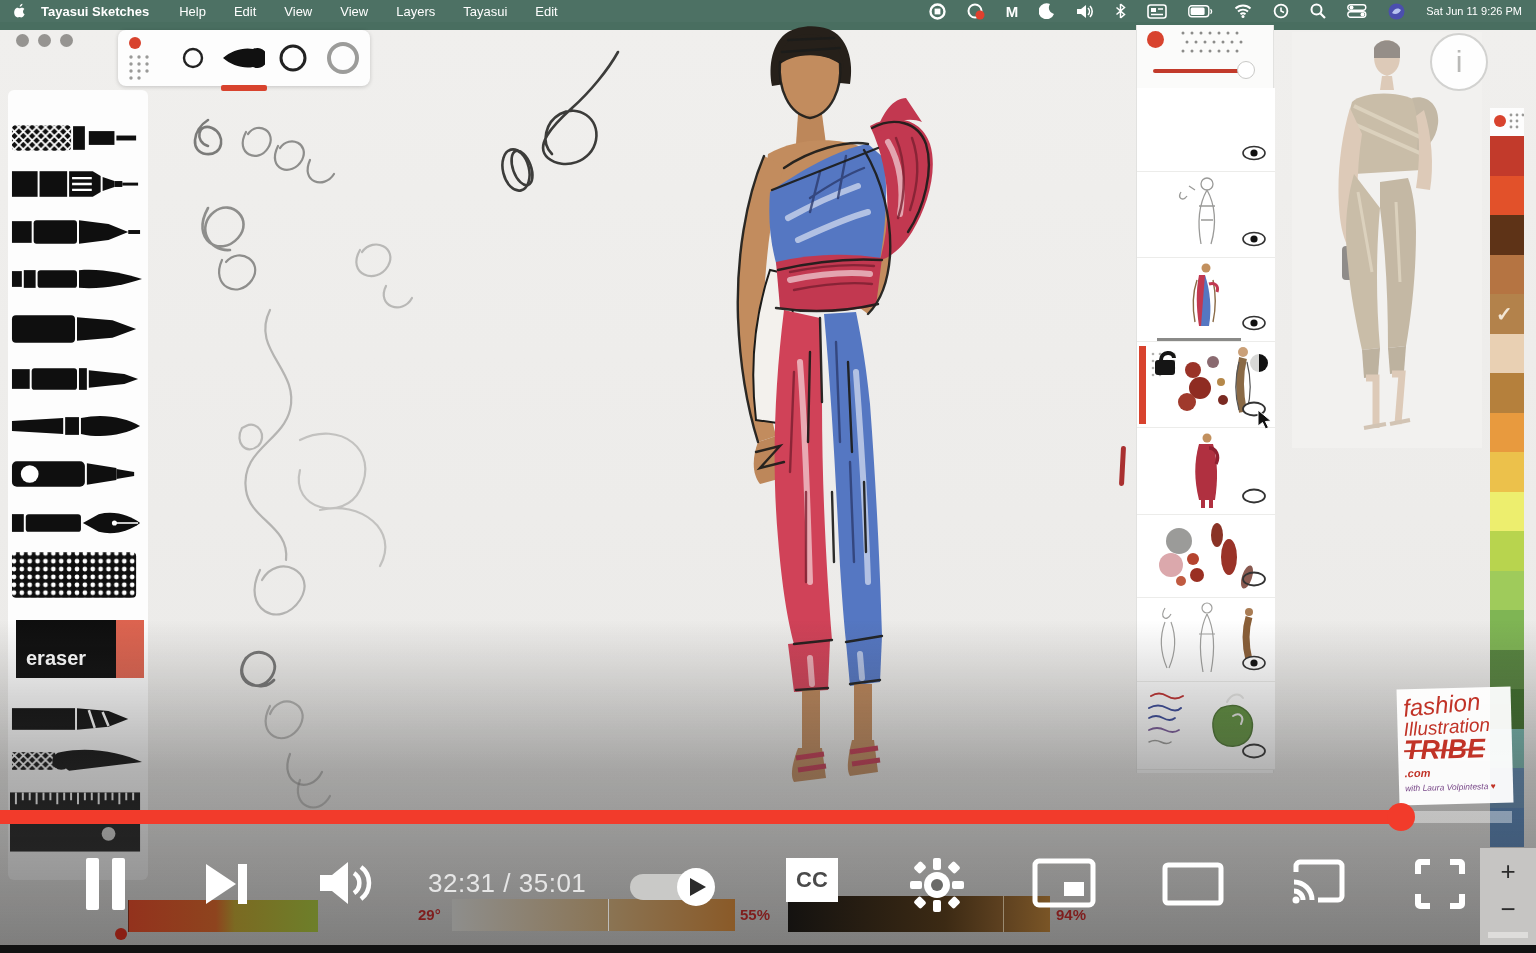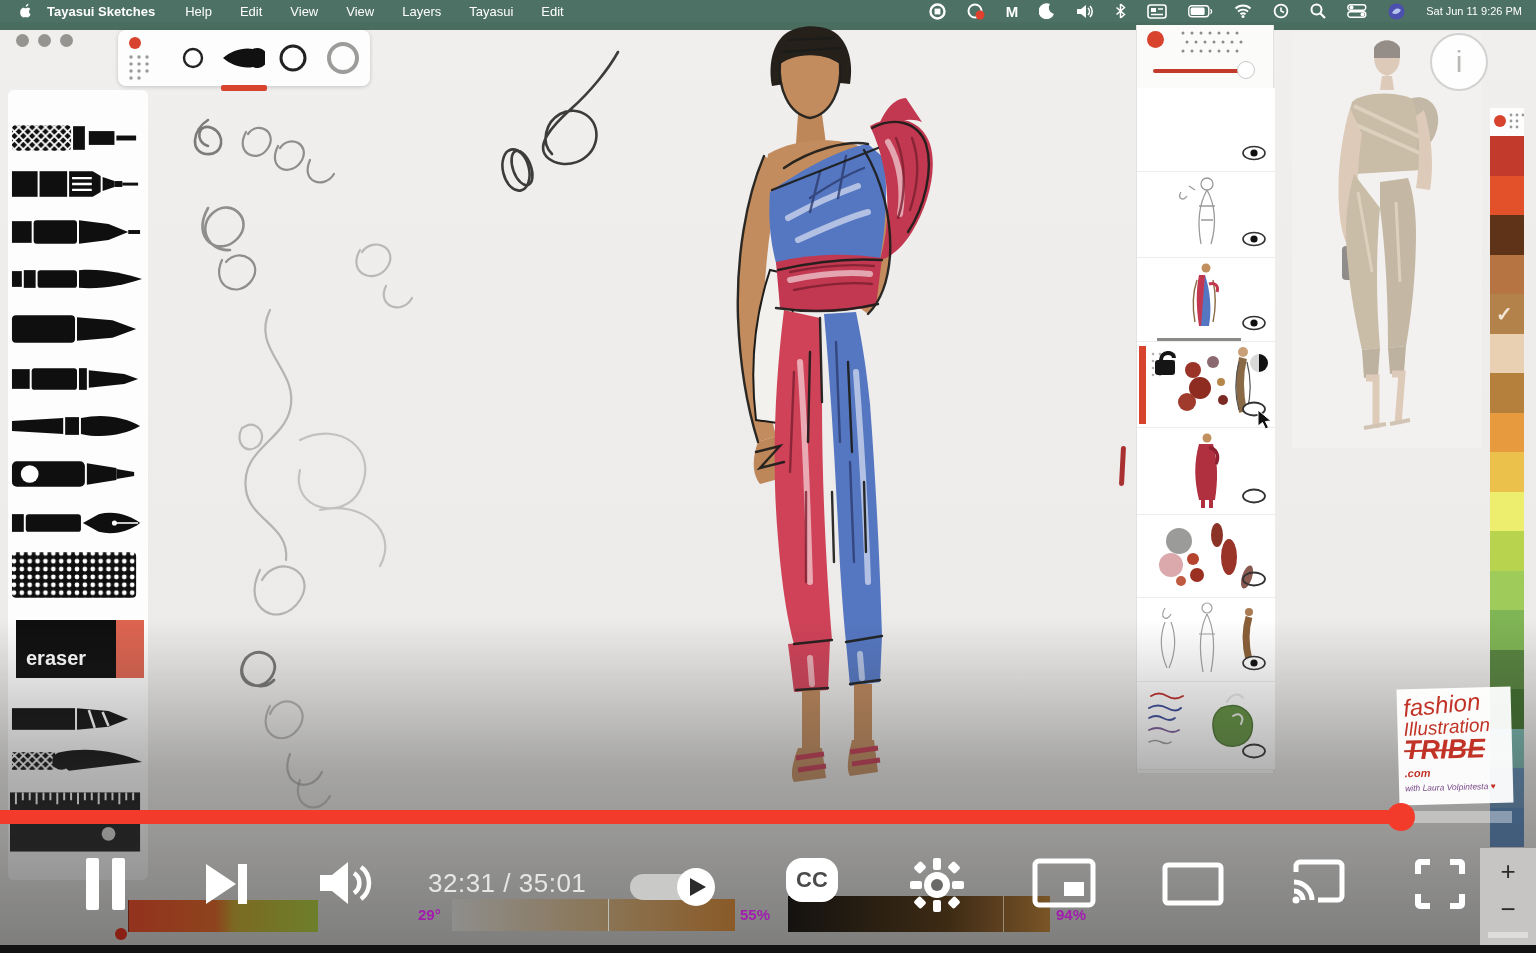--- a/index.html
+++ b/index.html
@@ -1,20 +1,20 @@
 <!DOCTYPE html>
 <html><head>
 <meta charset="utf-8">
 <style>
   html,body{margin:0;padding:0;background:#222;}
   *{box-sizing:border-box;font-family:"Liberation Sans",sans-serif;}
   #screen{position:relative;width:1536px;height:953px;overflow:hidden;background:#efeeec;}
   .abs{position:absolute;}
   
-  #menubar{left:0;top:0;width:1536px;height:22px;background:#4d7164;display:flex;align-items:center;color:#fff;font-size:13px;z-index:60;padding-left:6px;}
+  #menubar{left:0;top:0;width:1536px;height:22px;background:#4d7164;display:flex;align-items:center;color:#fff;font-size:13px;z-index:60;}
   #menubar .app-name{font-weight:bold;margin-left:14px;}
   #menu-items{display:flex;gap:28px;margin-left:30px;}
   #menu-items span{cursor:default;}
   #status-icons{margin-left:auto;display:flex;align-items:center;gap:21px;margin-right:14px;}
   #status-icons svg{display:block;}
   #menu-clock{font-size:11px;white-space:nowrap;}
   #deskstrip{left:0;top:22px;width:1536px;height:8px;background:#496e60;z-index:1;}
   
   #paper{left:0;top:30px;width:1536px;height:923px;background:linear-gradient(180deg,#f0efed 0%,#ecebe9 70%,#e7e6e4 100%);}
   
@@ -49,30 +49,30 @@
   #watermark .l1{font-size:24px;transform:rotate(-4deg);}
   #watermark .l2{font-size:19px;transform:rotate(-2deg);margin-top:1px;}
   #watermark .l3{font-size:27px;font-weight:bold;text-decoration:line-through;display:inline-block;}
   #watermark .l3s{font-size:11px;font-weight:bold;}
   #watermark .l4{font-size:8.5px;color:#7a4a8a;margin-top:4px;}
   
   #shade{left:0;top:620px;width:1536px;height:333px;background:linear-gradient(180deg,rgba(40,40,40,0) 0%,rgba(55,55,55,.38) 45%,rgba(60,60,60,.62) 100%);z-index:20;pointer-events:none;}
   #bottomblack{left:0;top:945px;width:1536px;height:8px;background:#121212;z-index:40;}
   
   .strip{position:absolute;height:32px;z-index:22;}
-  .strip-label{position:absolute;z-index:22;font-size:15px;font-weight:bold;color:#a21caf;}
+  .strip-label{position:absolute;z-index:22;font-size:15px;font-weight:bold;color:#7f1d1d;}
   
   #progress{left:0;top:810px;width:1536px;height:14px;z-index:30;}
   #progress-buffer{position:absolute;left:0;top:1px;width:1512px;height:12px;background:rgba(255,255,255,.38);}
   #progress-fill{position:absolute;left:0;top:0;height:14px;background:#f23b2b;}
   #progress-knob{position:absolute;top:-7px;width:28px;height:28px;border-radius:50%;background:#f23b2b;}
   
   .pbtn{position:absolute;z-index:32;display:flex;align-items:center;justify-content:center;}
   #time-display{position:absolute;z-index:32;color:#e6e6e6;font-size:26px;letter-spacing:.5px;}
-  #cc-btn{background:#fff;border-radius:16px;color:#4a4a4a;font-weight:bold;font-size:22px;width:52px;height:44px;}
+  #cc-btn{background:#fff;border-radius:0;color:#4a4a4a;font-weight:bold;font-size:22px;width:52px;height:44px;}
   #zoomcol{left:1480px;top:848px;width:56px;height:97px;background:#c6c5c3;z-index:26;color:#2b2b2b;}
   #zoomcol div{position:absolute;left:0;width:56px;text-align:center;font-size:26px;}
   .wm-heart{color:#c13327;}
 </style>
 </head>
 <body>
 
 <div id="screen">
 
   <svg width="0" height="0" style="position:absolute">

